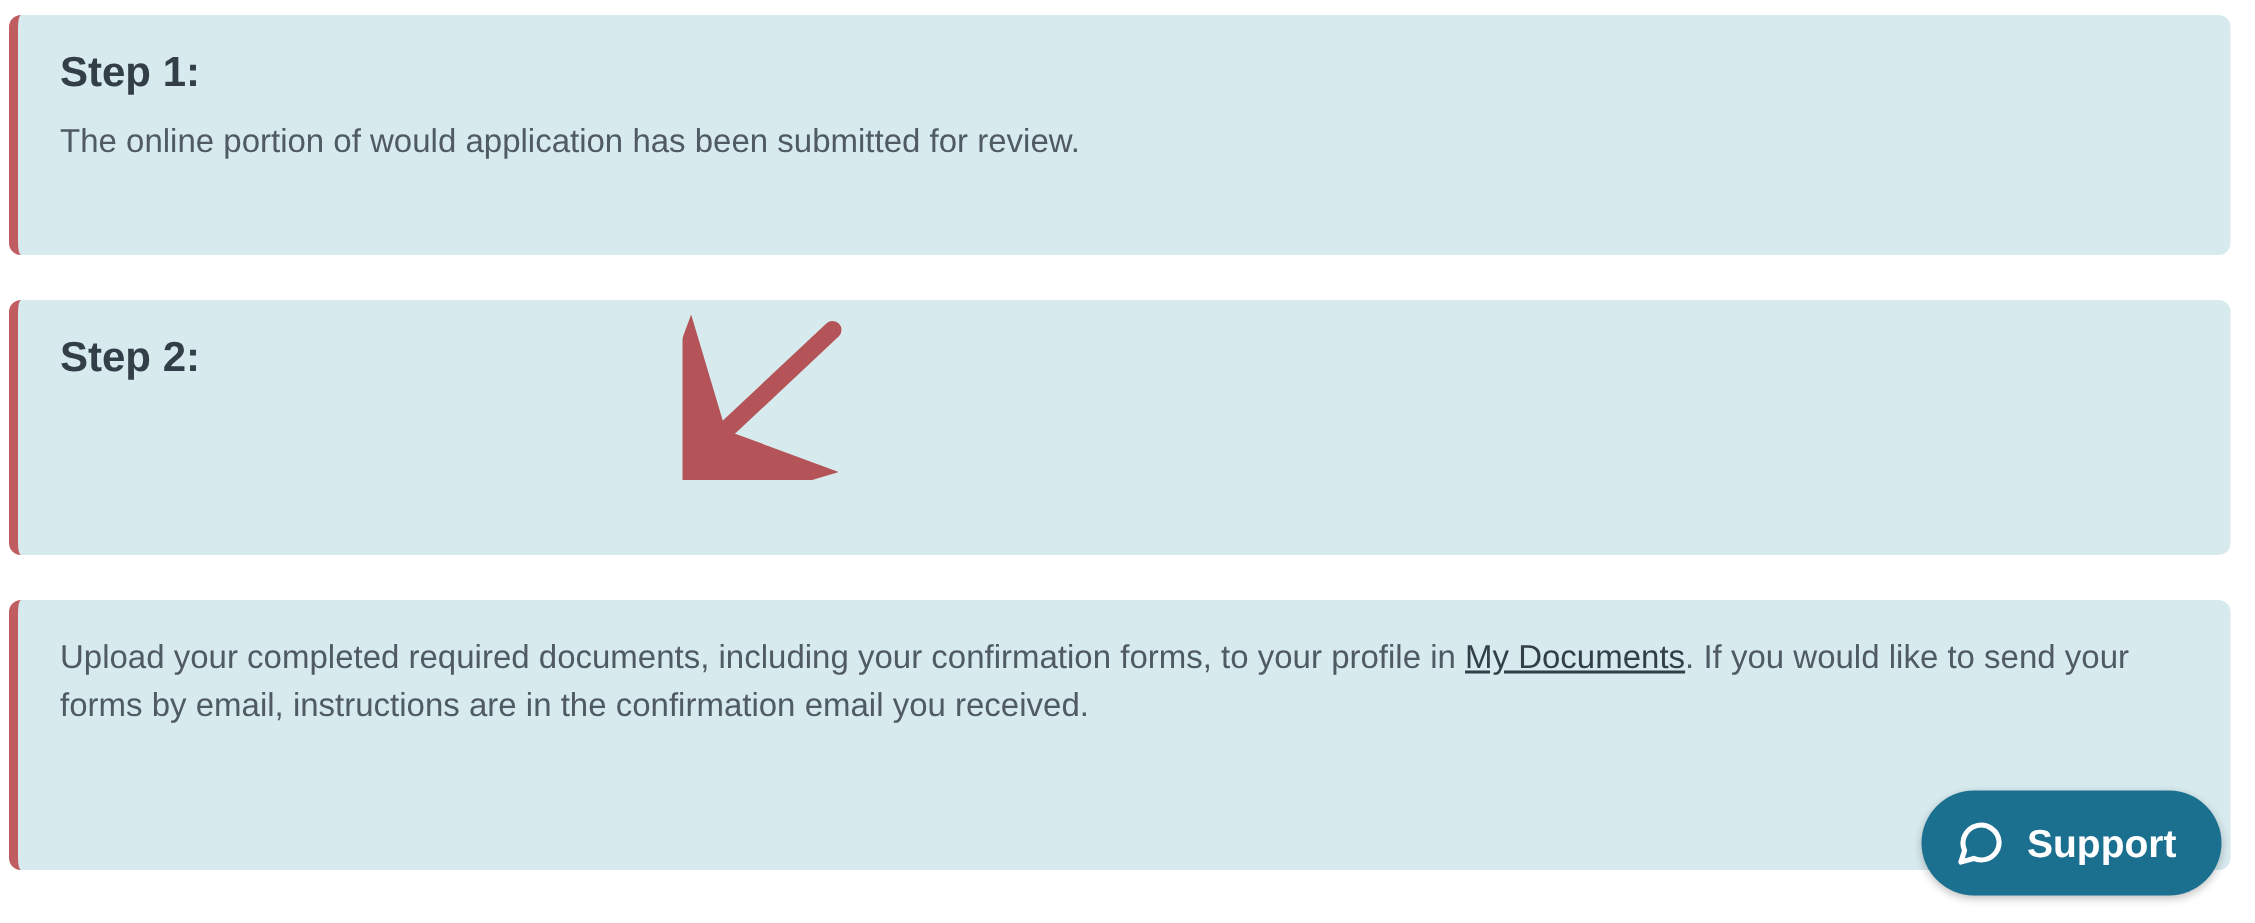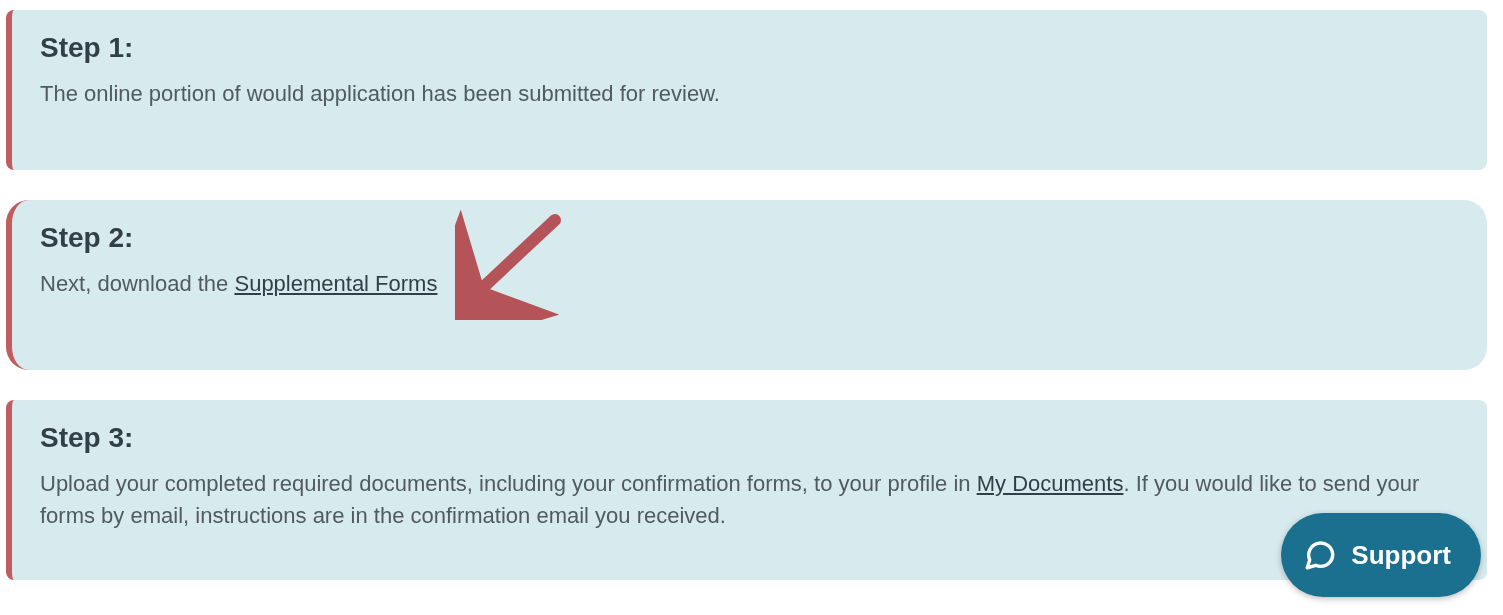--- a/index.html
+++ b/index.html
@@ -47,21 +47,21 @@
     height: 110px;
     pointer-events: none;
   }
   .support-pill {
     position: absolute;
     right: 22px;
     bottom: 18px;
     background: #1b6f8f;
     color: #ffffff;
     border-radius: 999px;
-    height: 84px;
+    height: 70px;
     padding: 0 30px 0 22px;
     display: flex;
     align-items: center;
     gap: 14px;
     font-size: 26px;
     font-weight: 700;
     cursor: pointer;
     box-shadow: 0 2px 6px rgba(0,0,0,.25);
   }
   .support-pill svg { display: block; }
@@ -71,29 +71,25 @@
 
 <div class="wrap">
 
   <div class="step-card" style="min-height:160px;">
     <div class="step-title">Step 1:</div>
     <div class="step-body">
       <span>The online portion of would application has been submitted for review.</span>
     </div>
   </div>
 
-  <div class="step-card" style="min-height:170px;border-radius:23px;">
+  <div class="step-card" style="min-height:170px;">
     <div class="step-title">Step 2:</div>
-    <div class="step-body">
-      <span>Next, download the </span><a class="link">Supplemental Forms</a><span></span>
-    </div>
   </div>
 
   <div class="step-card" style="min-height:180px;">
-    <div class="step-title">Step 3:</div>
     <div class="step-body">
       <span>Upload your completed required documents, including your confirmation forms, to your profile in </span><a class="link">My Documents</a><span>. If you would like to send your forms by email, instructions are in the confirmation email you received.</span>
     </div>
   </div>
 
 </div>
 
 <svg class="arrow" viewBox="0 0 120 110">
   <defs>
     <marker id="ahead" markerWidth="14" markerHeight="14" refX="4" refY="6" orient="auto">

